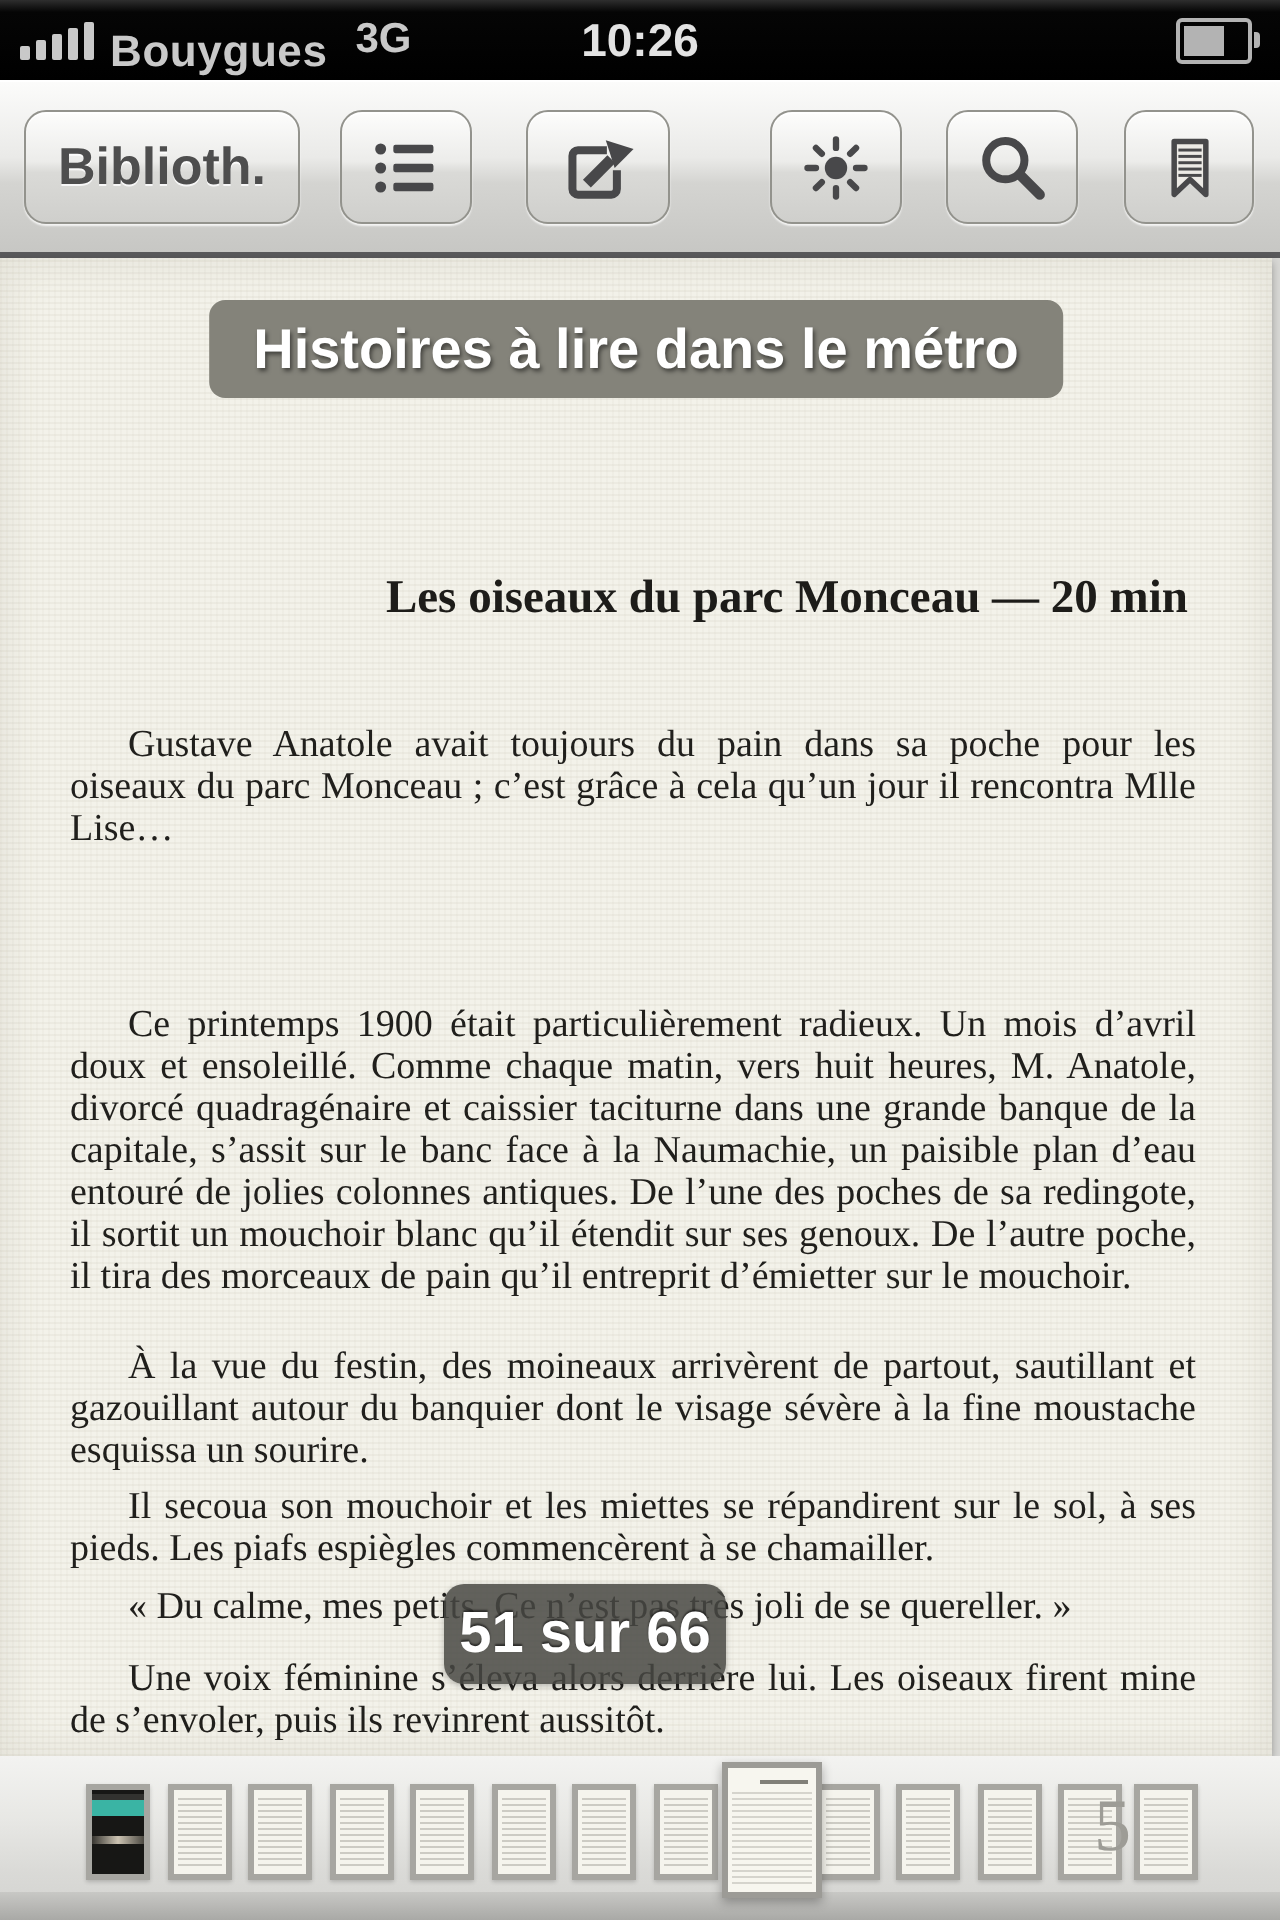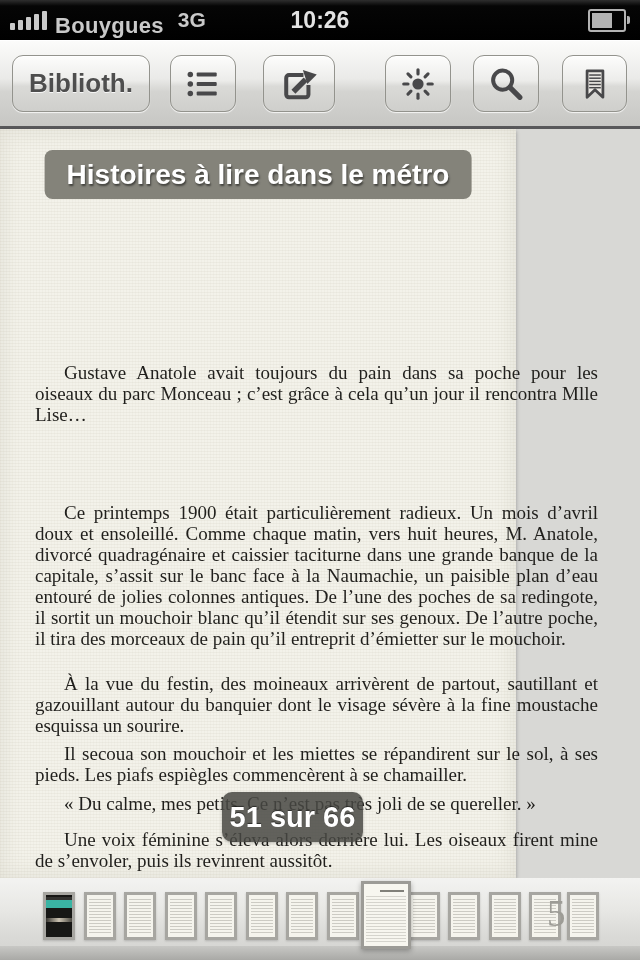--- a/index.html
+++ b/index.html
@@ -36,21 +36,21 @@
   .tbtn.library{left:12px;width:138px;font-family:"Liberation Sans",sans-serif;
     font-size:26px;font-weight:bold;color:#4e4e4e;text-shadow:0 1px 0 rgba(255,255,255,.8);}
   .tbtn.toc{left:170px;width:66px;}
   .tbtn.share{left:263px;width:72px;}
   .tbtn.bright{left:385px;width:66px;}
   .tbtn.search{left:473px;width:66px;}
   .tbtn.bookmark{left:562px;width:65px;}
   .tbtn svg{display:block;}
 
   
-  .page{position:absolute;top:129px;left:0;width:516px;height:749px;
+  .page{position:absolute;top:129px;left:0;width:636px;height:749px;
     background-color:#f3f2ea;
     background-image:
       repeating-linear-gradient(0deg, rgba(208,204,190,.20) 0 1px, transparent 1px 3px),
       repeating-linear-gradient(90deg, rgba(214,210,197,.14) 0 1px, transparent 1px 3px);
     box-shadow:inset 0 0 22px rgba(120,115,95,.14), 0 2px 4px rgba(0,0,0,.3);}
   .book-title-badge{position:absolute;top:21px;left:50%;transform:translateX(-50%);
     white-space:nowrap;height:49px;line-height:49px;padding:0 22px;border-radius:8px;
     background:#84837a;color:#fff;font-size:28px;font-weight:bold;
     text-shadow:1px 1.5px 2px rgba(0,0,0,.5);}
   .story-title{position:absolute;top:157px;left:35px;right:42px;margin:0;text-align:right;
@@ -165,20 +165,21 @@
           <line x1="12.5" y1="15.5" x2="23.5" y2="15.5"></line>
             <line x1="12.5" y1="18.5" x2="23.5" y2="18.5"></line>
           <line x1="12.5" y1="21.5" x2="23.5" y2="21.5"></line>
         </g>
       </svg>
     </button>
   </div>
 
   <div class="page">
     <div class="book-title-badge">Histoires à lire dans le métro</div>
+    <h1 class="story-title">Les oiseaux du parc Monceau — 20 min</h1>
     <p class="para p1">Gustave Anatole avait toujours du pain dans sa poche pour les oiseaux du parc Monceau ; c’est grâce à cela qu’un jour il rencontra Mlle Lise…</p>
     <p class="para p2">Ce printemps 1900 était particulièrement radieux. Un mois d’avril doux et ensoleillé. Comme chaque matin, vers huit heures, M. Anatole, divorcé quadragénaire et caissier taciturne dans une grande banque de la capitale, s’assit sur le banc face à la Naumachie, un paisible plan d’eau entouré de jolies colonnes antiques. De l’une des poches de sa redingote, il sortit un mouchoir blanc qu’il étendit sur ses genoux. De l’autre poche, il tira des morceaux de pain qu’il entreprit d’émietter sur le mouchoir.</p>
     <p class="para p3">À la vue du festin, des moineaux arrivèrent de partout, sautillant et gazouillant autour du banquier dont le visage sévère à la fine moustache esquissa un sourire.</p>
     <p class="para p4">Il secoua son mouchoir et les miettes se répandirent sur le sol, à ses pieds. Les piafs espiègles commencèrent à se chamailler.</p>
     <p class="para p5">« Du calme, mes petits. Ce n’est pas très joli de se quereller. »</p>
     <p class="para p6">Une voix féminine s’éleva alors derrière lui. Les oiseaux firent mine de s’envoler, puis ils revinrent aussitôt.</p>
     <div class="page-indicator">51 sur 66</div>
   </div>
 
   <div class="thumb-strip" id="thumb-strip">

